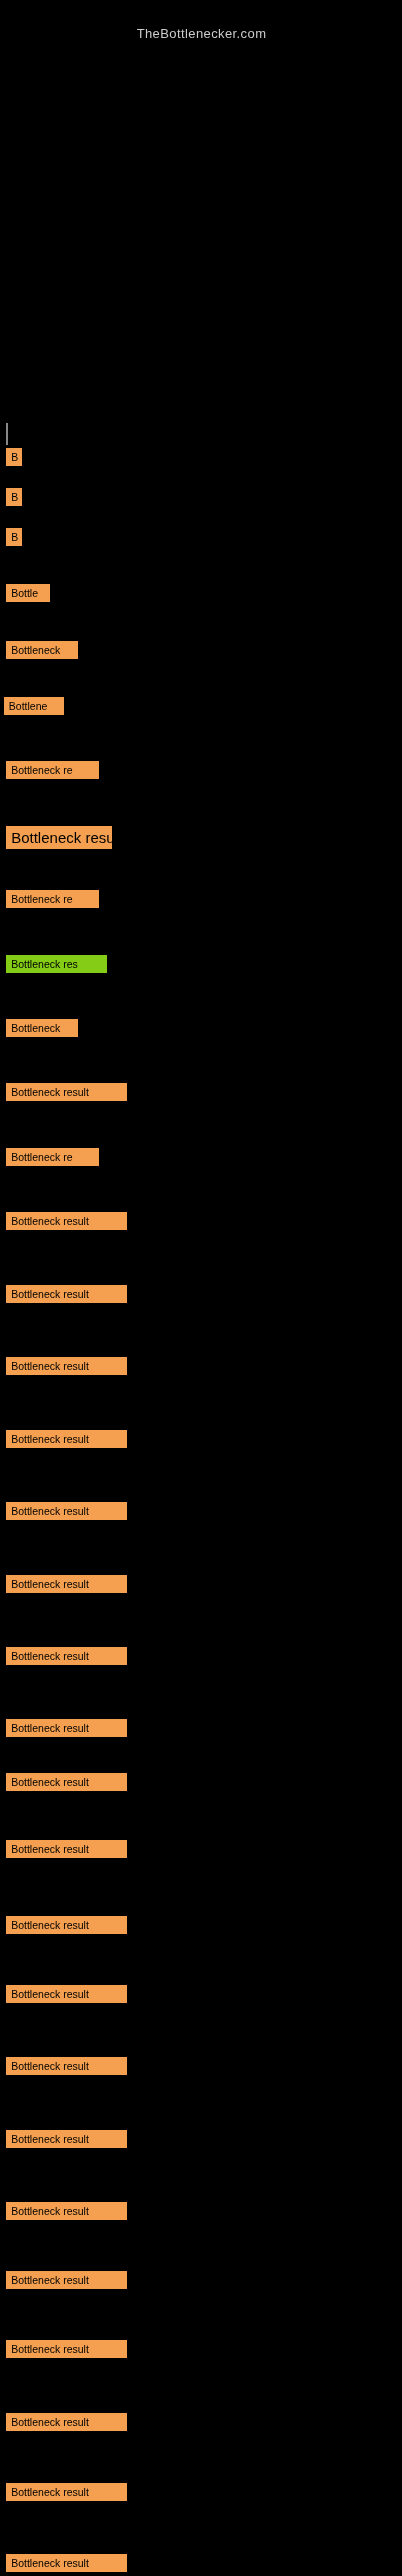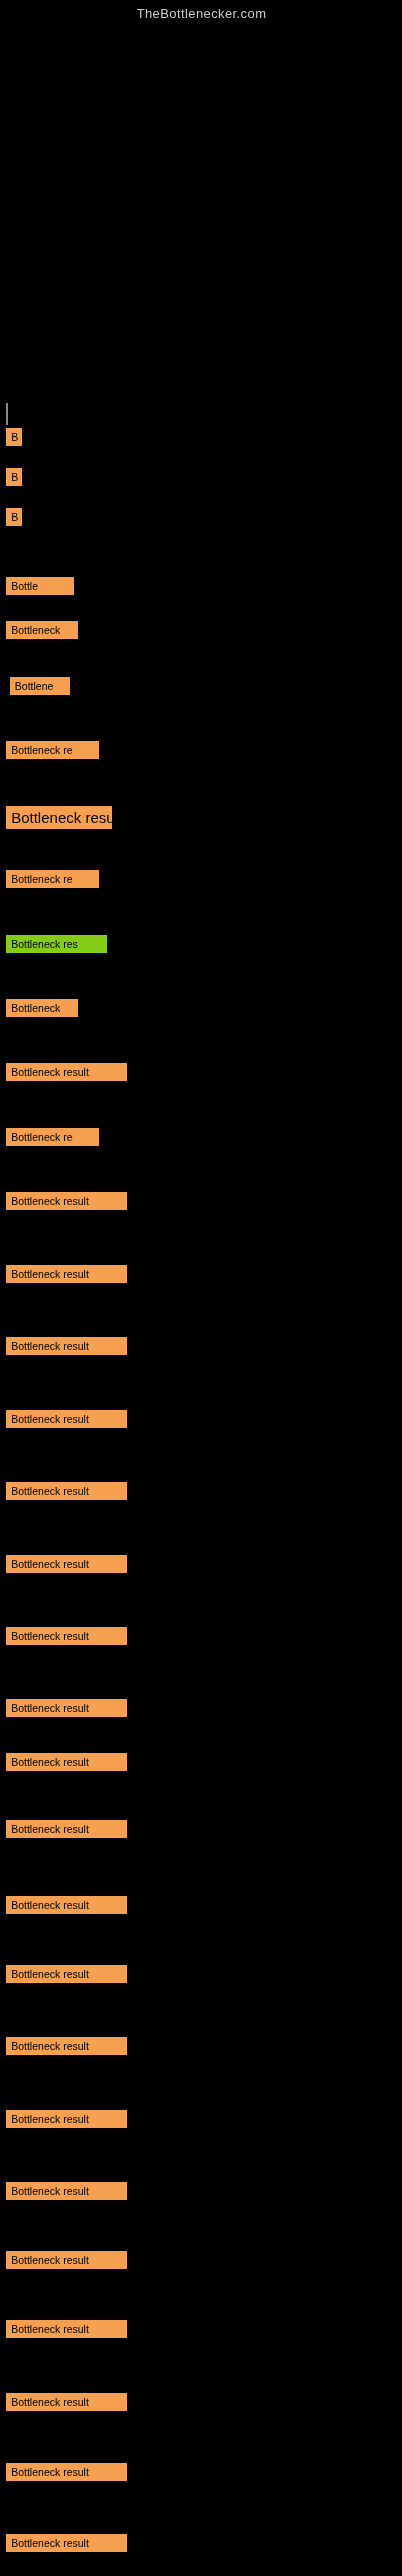--- a/index.html
+++ b/index.html
@@ -14,34 +14,35 @@
       font-family: Arial, sans-serif;
       position: relative;
     }
     .site-title {
       color: #ccc;
       font-size: 13px;
       text-align: center;
       padding-top: 6.4px;
       padding-bottom: 3.2px;
       letter-spacing: 0.4px;
+      margin-top: 20px;
     }
   </style>
 </head>
 <body>
 
 <div class="site-title">TheBottlenecker.com</div>
 
 <div id="items-container" style="position:relative; width:403px; height:2568px;">
 <div style="position: absolute; top: 403px; left: 6.4px; width: 16px; background-color: rgb(245, 160, 80); color: rgb(0, 0, 0); font-size: 10.5px; padding: 3.2px 4.8px; overflow: hidden; white-space: nowrap; cursor: pointer;">B</div>
     <div style="position: absolute; top: 443px; left: 6.4px; width: 16px; background-color: rgb(245, 160, 80); color: rgb(0, 0, 0); font-size: 10.5px; padding: 3.2px 4.8px; overflow: hidden; white-space: nowrap; cursor: pointer;">B</div>
     <div style="position: absolute; top: 483px; left: 6.4px; width: 16px; background-color: rgb(245, 160, 80); color: rgb(0, 0, 0); font-size: 10.5px; padding: 3.2px 4.8px; overflow: hidden; white-space: nowrap; cursor: pointer;">B</div>
-    <div style="position: absolute; top: 552px; left: 6.4px; width: 68px; background-color: rgb(245, 160, 80); color: rgb(0, 0, 0); font-size: 10.5px; padding: 3.2px 4.8px; overflow: hidden; white-space: nowrap; cursor: pointer;">Bottle</div>
+    <div style="position: absolute; top: 539px; left: 6.4px; width: 44px; background-color: rgb(245, 160, 80); color: rgb(0, 0, 0); font-size: 10.5px; padding: 3.2px 4.8px; overflow: hidden; white-space: nowrap; cursor: pointer;">Bottle</div>
     <div style="position: absolute; top: 596px; left: 6.4px; width: 72px; background-color: rgb(245, 160, 80); color: rgb(0, 0, 0); font-size: 10.5px; padding: 3.2px 4.8px; overflow: hidden; white-space: nowrap; cursor: pointer;">Bottleneck</div>
-    <div style="position: absolute; top: 652px; left: 10px; width: 60px; background-color: rgb(245, 160, 80); color: rgb(0, 0, 0); font-size: 10.5px; padding: 3.2px 4.8px; overflow: hidden; white-space: nowrap; cursor: pointer;">Bottlene</div>
+    <div style="position: absolute; top: 652px; left: 4px; width: 60px; background-color: rgb(245, 160, 80); color: rgb(0, 0, 0); font-size: 10.5px; padding: 3.2px 4.8px; overflow: hidden; white-space: nowrap; cursor: pointer;">Bottlene</div>
     <div style="position: absolute; top: 716px; left: 6.4px; width: 93px; background-color: rgb(245, 160, 80); color: rgb(0, 0, 0); font-size: 10.5px; padding: 3.2px 4.8px; overflow: hidden; white-space: nowrap; cursor: pointer;">Bottleneck re</div>
     <div style="position: absolute; top: 781px; left: 6.4px; width: 106px; background-color: rgb(245, 160, 80); color: rgb(0, 0, 0); font-size: 15px; padding: 3.2px 4.8px; overflow: hidden; white-space: nowrap; cursor: pointer;">Bottleneck resul</div>
     <div style="position: absolute; top: 845px; left: 6.4px; width: 93px; background-color: rgb(245, 160, 80); color: rgb(0, 0, 0); font-size: 10.5px; padding: 3.2px 4.8px; overflow: hidden; white-space: nowrap; cursor: pointer;">Bottleneck re</div>
     <div style="position: absolute; top: 910px; left: 6.4px; width: 101px; background-color: #84cc16; color: rgb(0, 0, 0); font-size: 10.5px; padding: 3.2px 4.8px; overflow: hidden; white-space: nowrap; cursor: pointer;">Bottleneck res</div>
     <div style="position: absolute; top: 974px; left: 6.4px; width: 72px; background-color: rgb(245, 160, 80); color: rgb(0, 0, 0); font-size: 10.5px; padding: 3.2px 4.8px; overflow: hidden; white-space: nowrap; cursor: pointer;">Bottleneck</div>
     <div style="position: absolute; top: 1038px; left: 6.4px; width: 121px; background-color: rgb(245, 160, 80); color: rgb(0, 0, 0); font-size: 10.5px; padding: 3.2px 4.8px; overflow: hidden; white-space: nowrap; cursor: pointer;">Bottleneck result</div>
     <div style="position: absolute; top: 1103px; left: 6.4px; width: 93px; background-color: rgb(245, 160, 80); color: rgb(0, 0, 0); font-size: 10.5px; padding: 3.2px 4.8px; overflow: hidden; white-space: nowrap; cursor: pointer;">Bottleneck re</div>
     <div style="position: absolute; top: 1167px; left: 6.4px; width: 121px; background-color: rgb(245, 160, 80); color: rgb(0, 0, 0); font-size: 10.5px; padding: 3.2px 4.8px; overflow: hidden; white-space: nowrap; cursor: pointer;">Bottleneck result</div>
     <div style="position: absolute; top: 1240px; left: 6.4px; width: 121px; background-color: rgb(245, 160, 80); color: rgb(0, 0, 0); font-size: 10.5px; padding: 3.2px 4.8px; overflow: hidden; white-space: nowrap; cursor: pointer;">Bottleneck result</div>
     <div style="position: absolute; top: 1312px; left: 6.4px; width: 121px; background-color: rgb(245, 160, 80); color: rgb(0, 0, 0); font-size: 10.5px; padding: 3.2px 4.8px; overflow: hidden; white-space: nowrap; cursor: pointer;">Bottleneck result</div>

